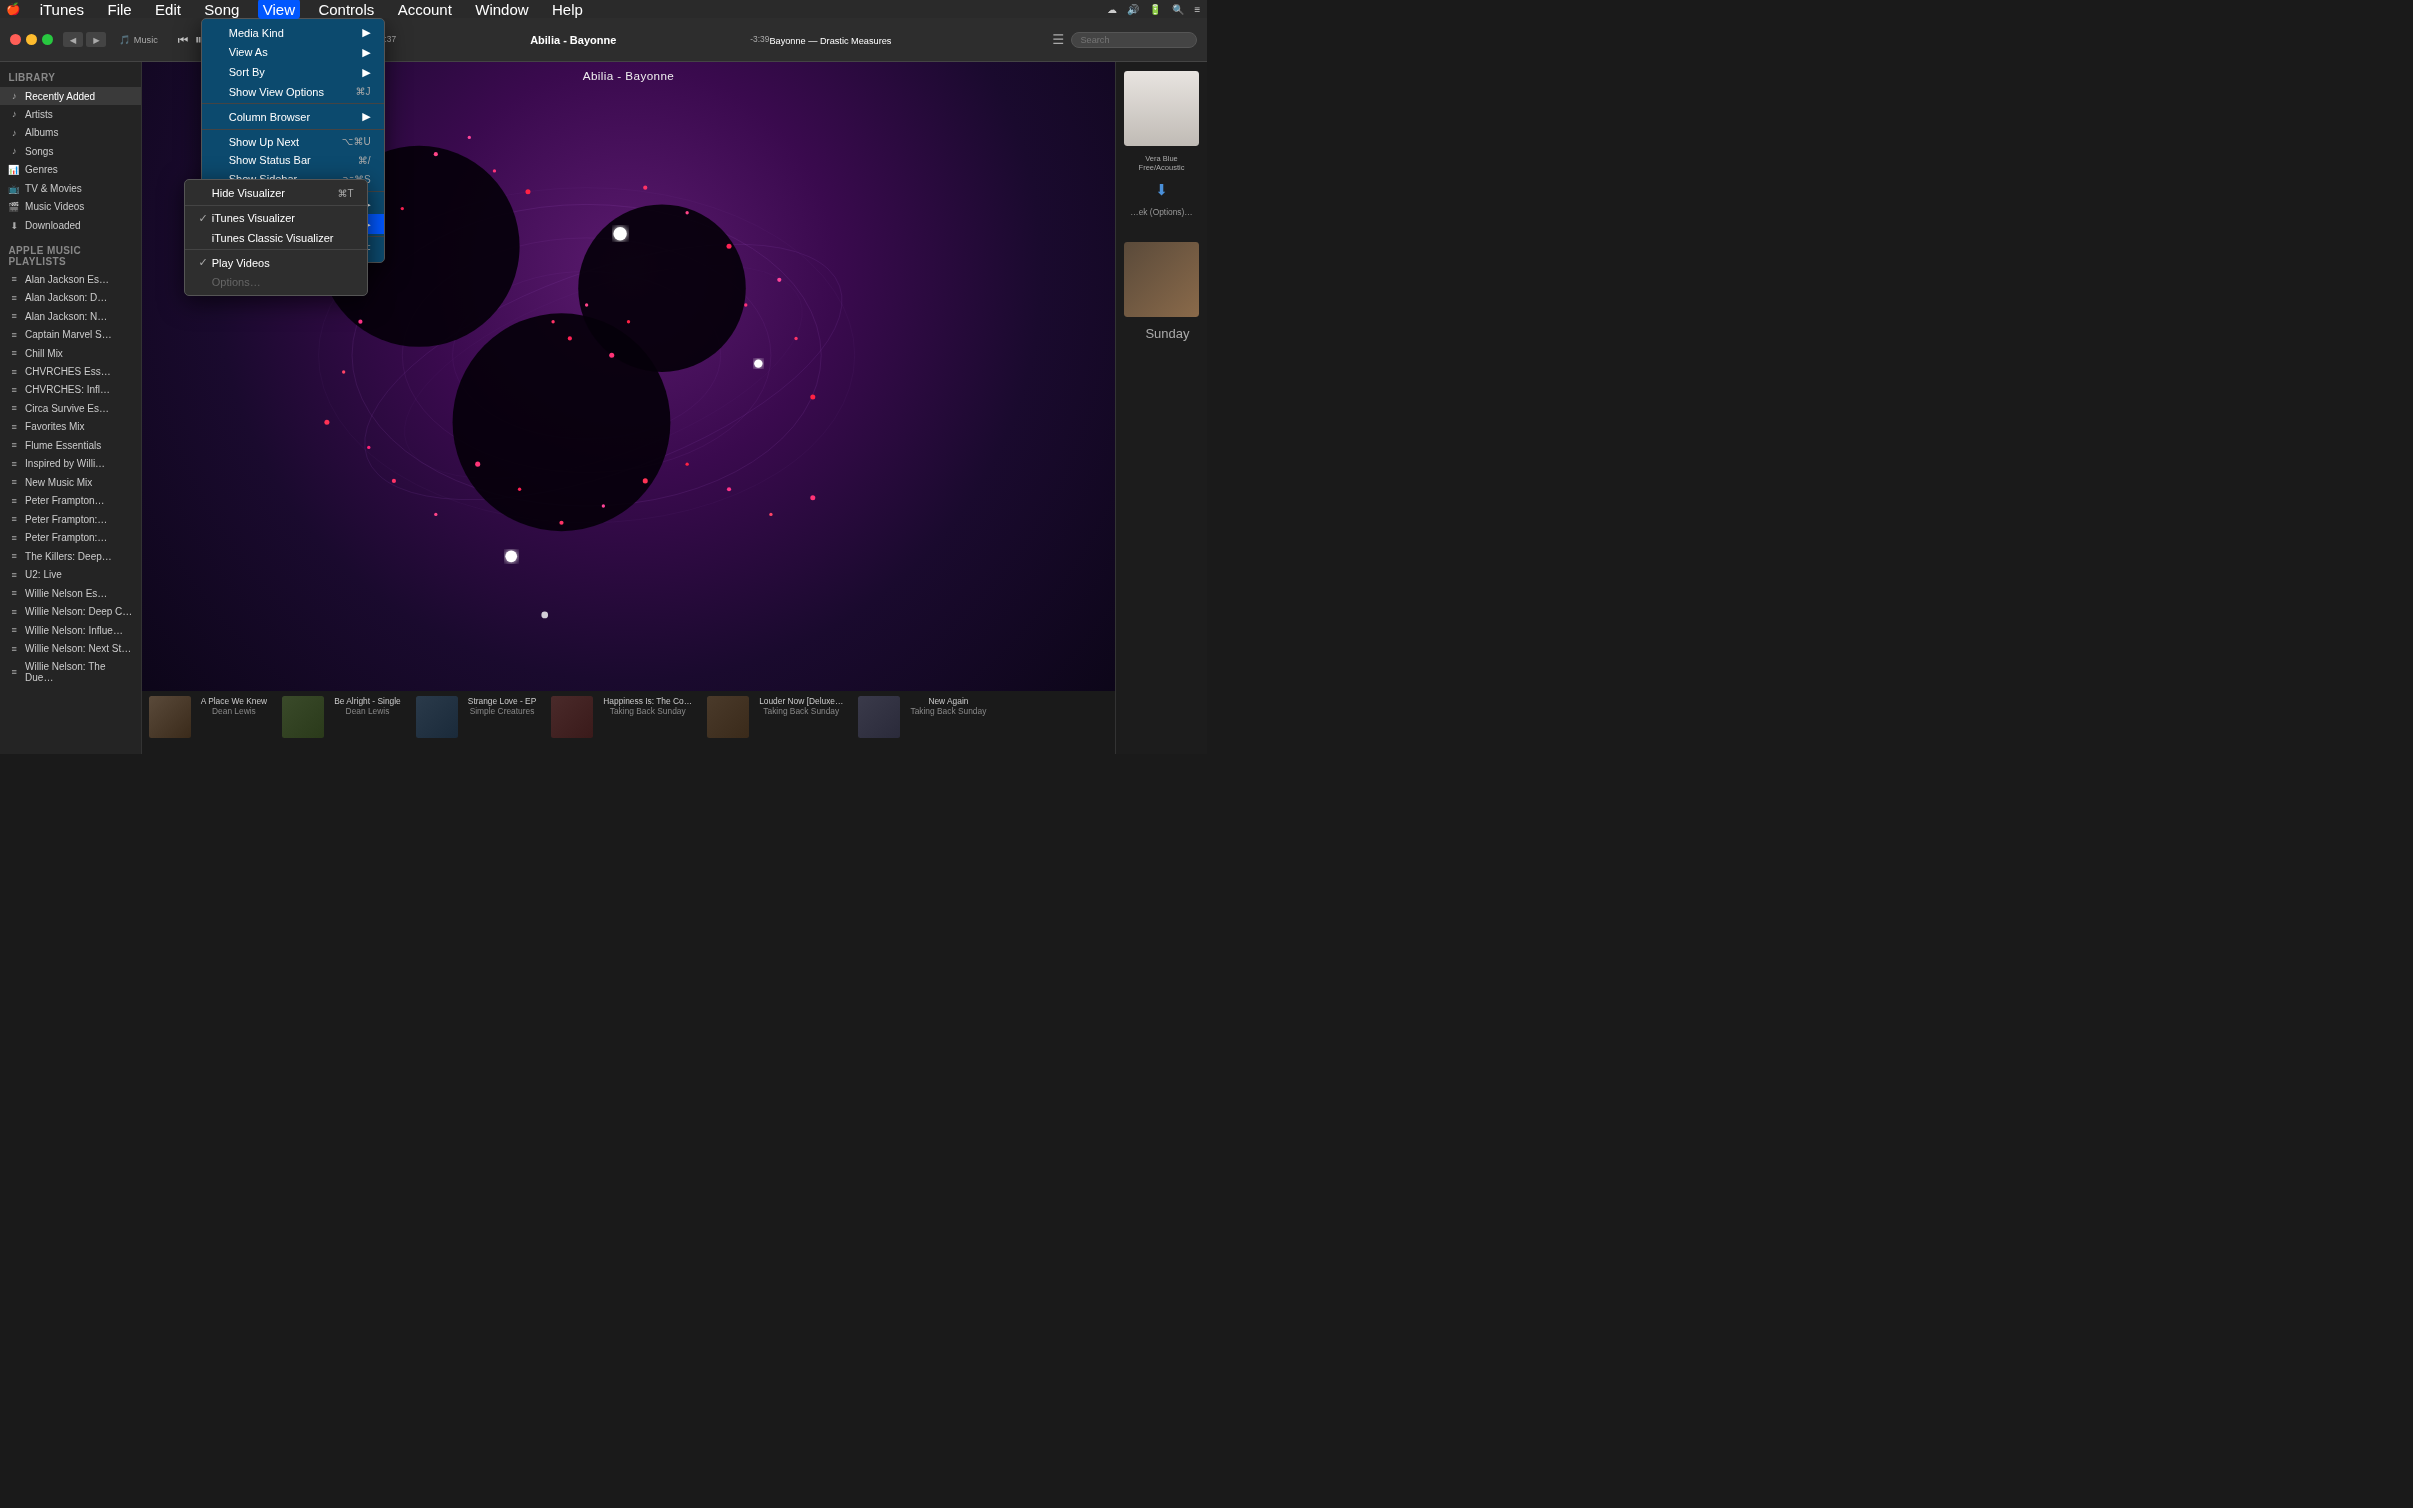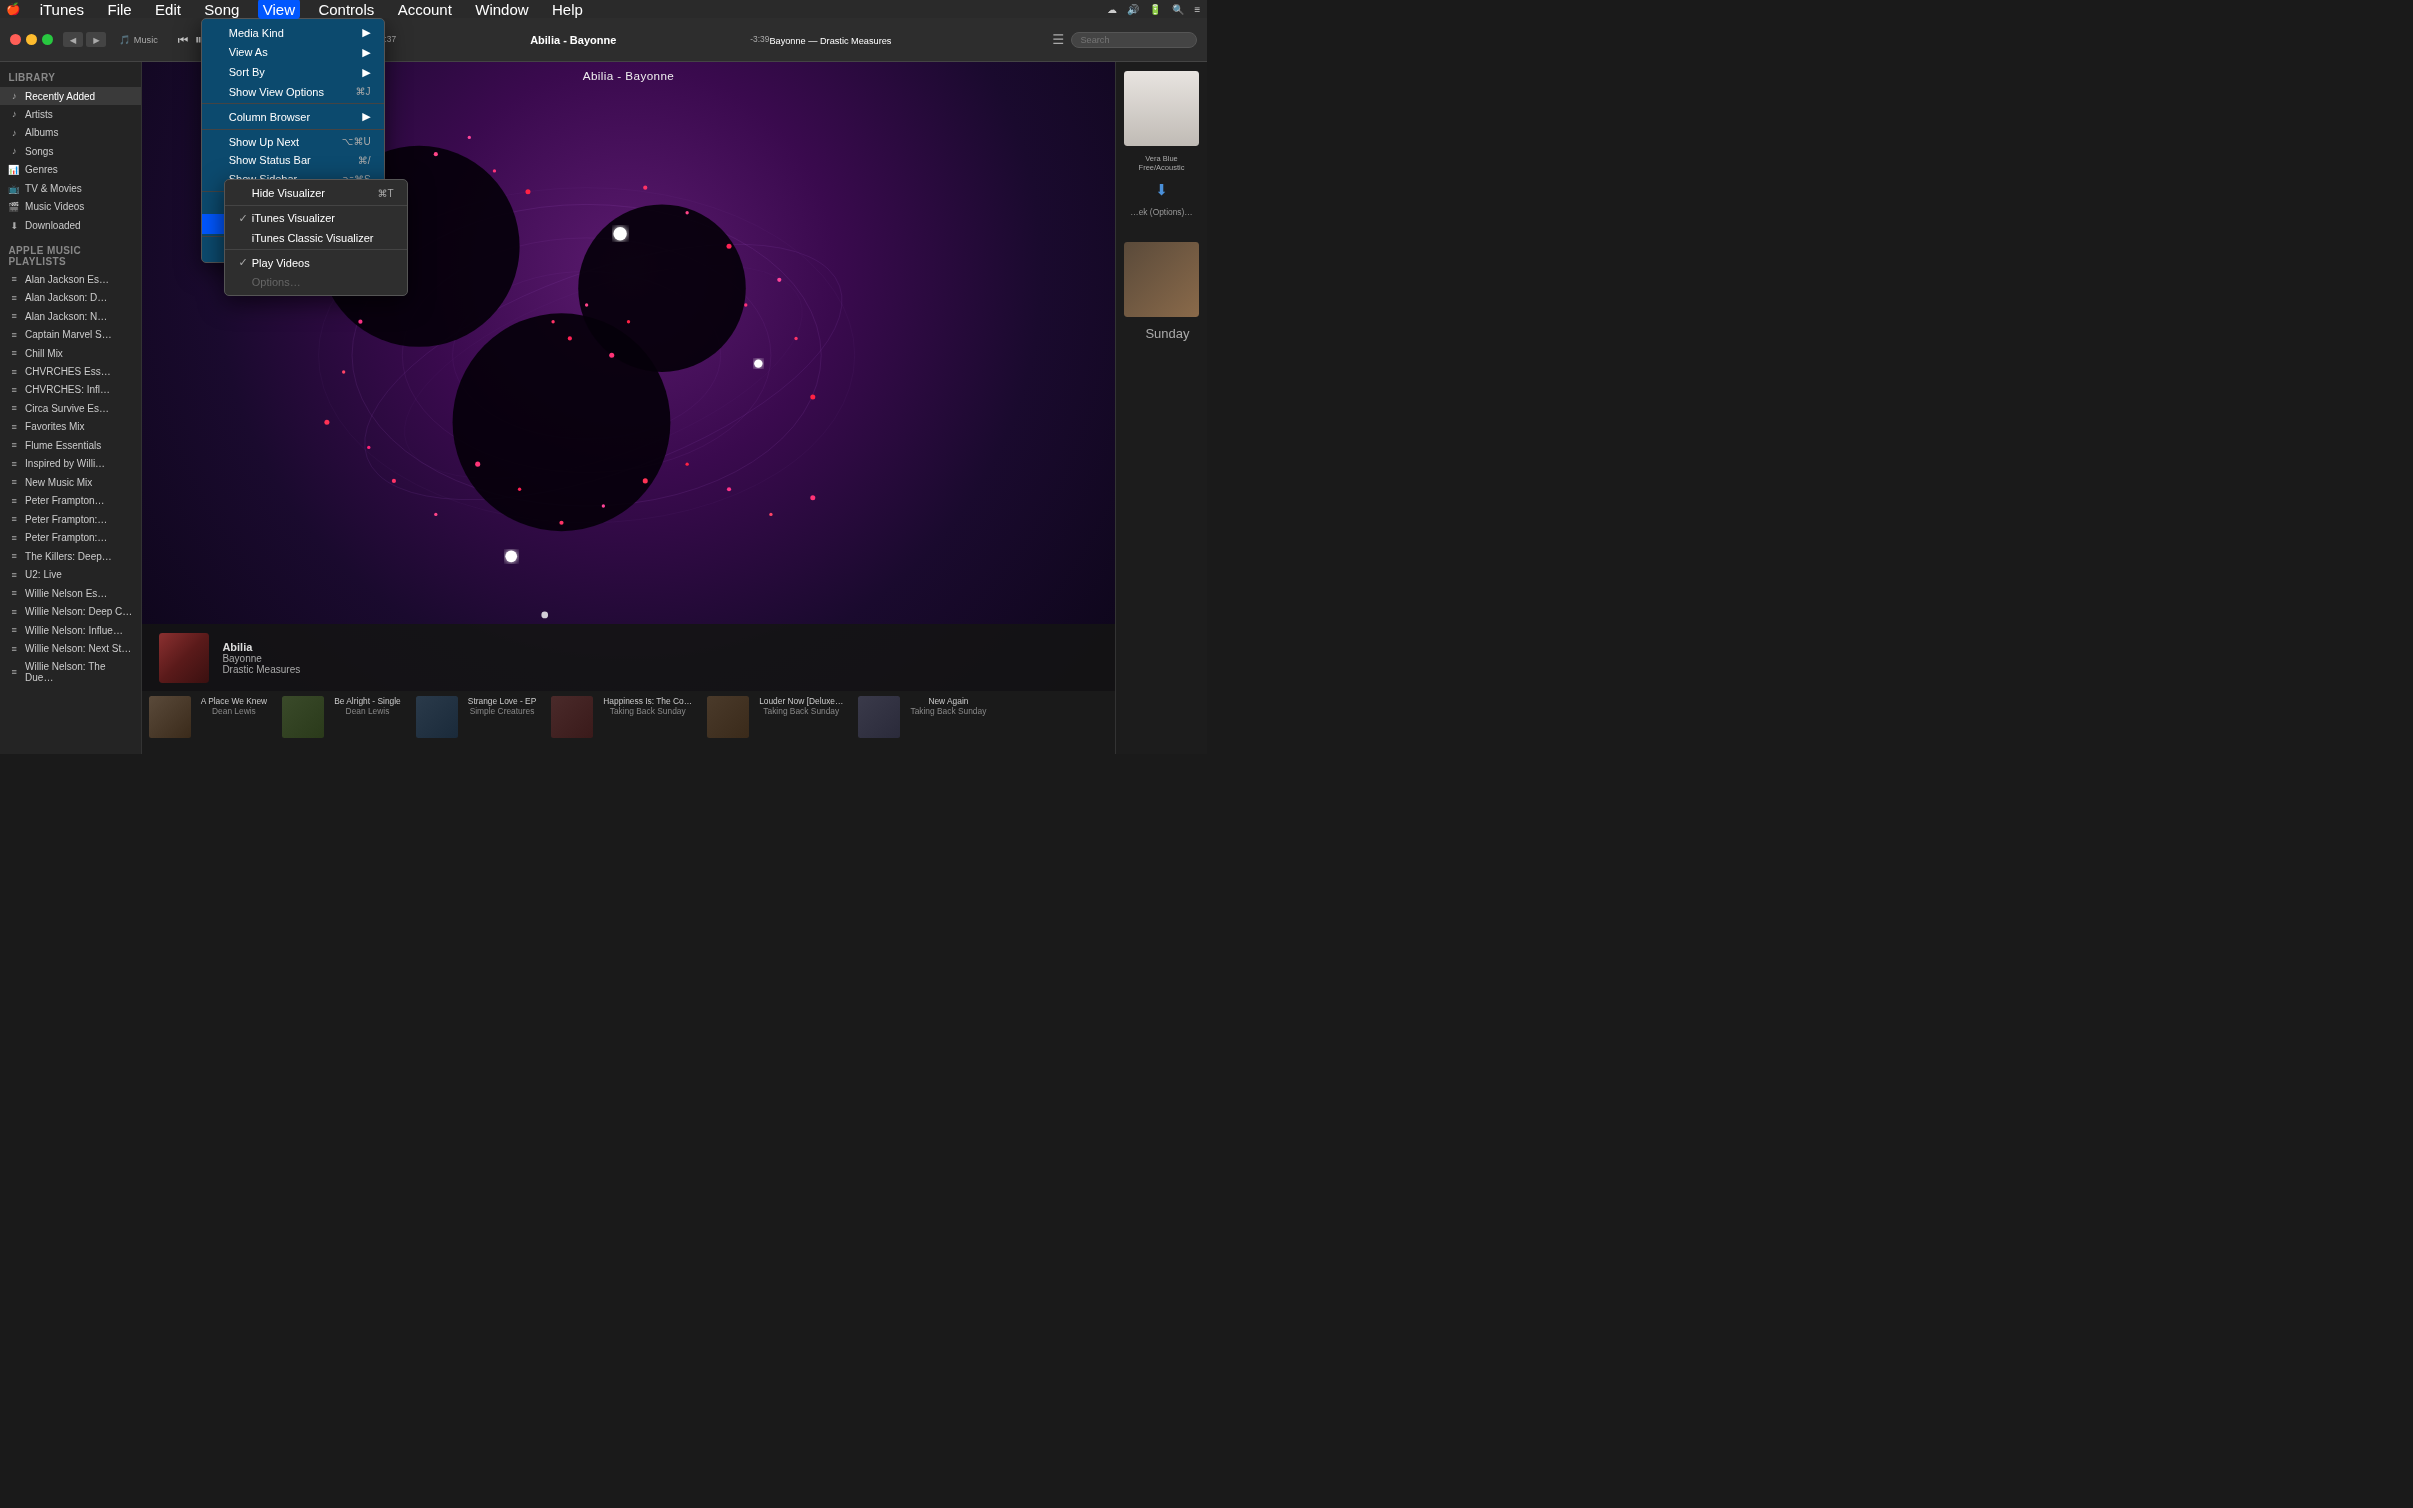--- a/index.html
+++ b/index.html
@@ -309,21 +309,20 @@
       top: 161px;
       left: 184px;
       background: #2e2e2e;
       border: 0.8px solid #555;
       border-radius: 5px;
       box-shadow: 0 6.7px 25px rgba(0,0,0,0.6);
       min-width: 184px;
       pointer-events: all;
       padding: 3.4px 0;
       font-size: 11px;
-      margin-left: 40px;
     }
 
     
     .vis-svg {
       position: absolute;
       top: 0; left: 0;
       width: 100%;
       height: 100%;
     }
   </style>
@@ -571,28 +570,20 @@
           <filter id="glow">
             <feGaussianBlur stdDeviation="4" result="coloredBlur"></feGaussianBlur>
             <feMerge>
                 <feMergeNode in="coloredBlur"></feMergeNode>
                 <feMergeNode in="SourceGraphic"></feMergeNode>
               </feMerge>
           </filter>
         </defs>
       </svg>
 
-      <div class="now-playing-bar">
-        <div class="np-album-art" style="background: linear-gradient(135deg, #8B3030 0%, #5a1a1a 50%, #3a1010 100%);"></div>
-        <div class="np-details">
-          <div class="np-song">Abilia</div>
-          <div class="np-artist-album">Bayonne</div>
-          <div class="np-artist-album">Drastic Measures</div>
-        </div>
-      </div>
 
       <div class="album-strip">
         <div class="album-card">
           <div class="album-thumb" style="background: linear-gradient(135deg, #5a4a3a, #3a2a1a);"></div>
           <div class="album-info">
             <div>A Place We Knew</div>
             <div style="color:#888;">Dean Lewis</div>
           </div>
         </div>
         <div class="album-card">

